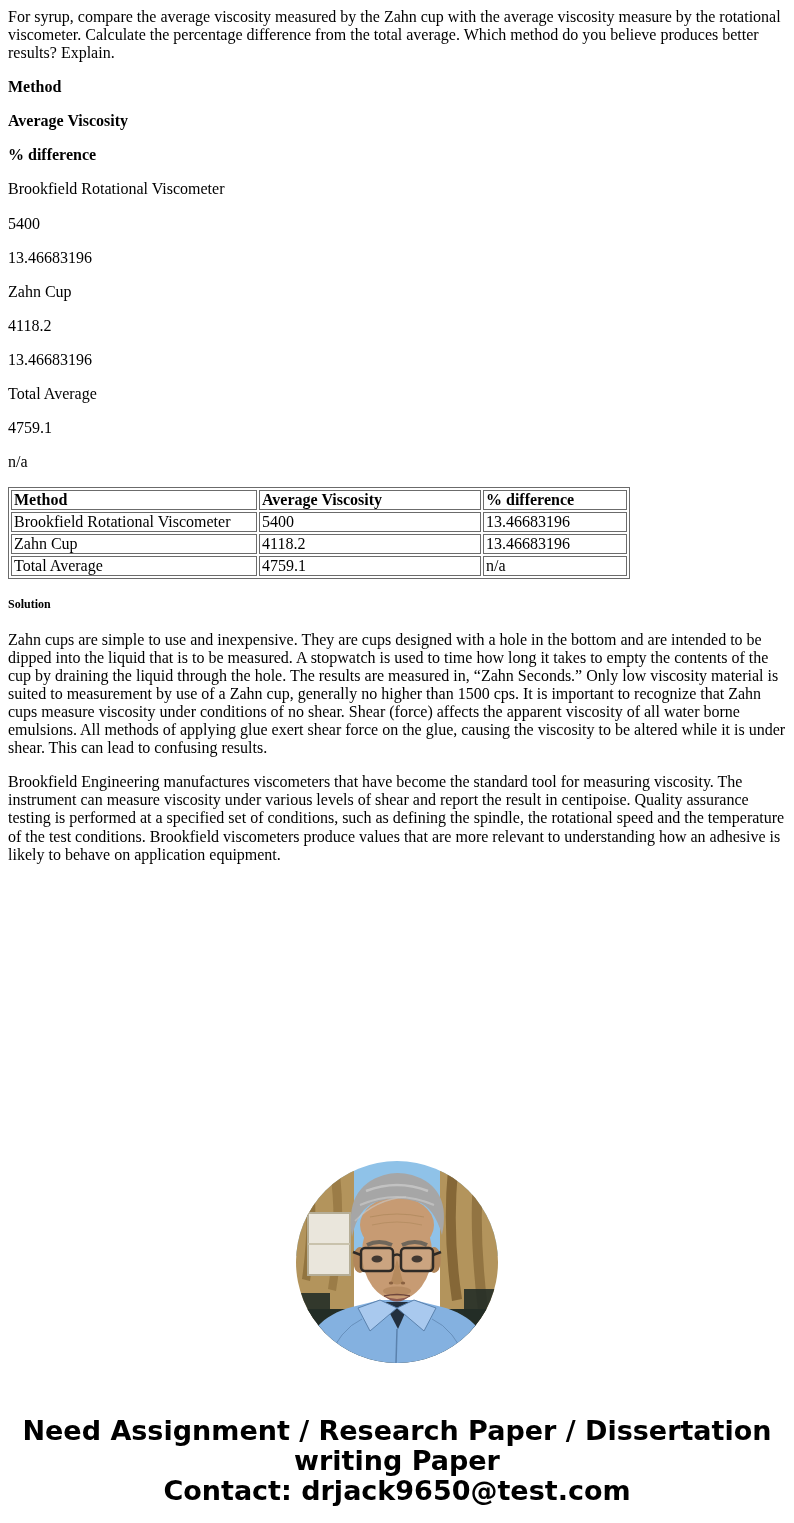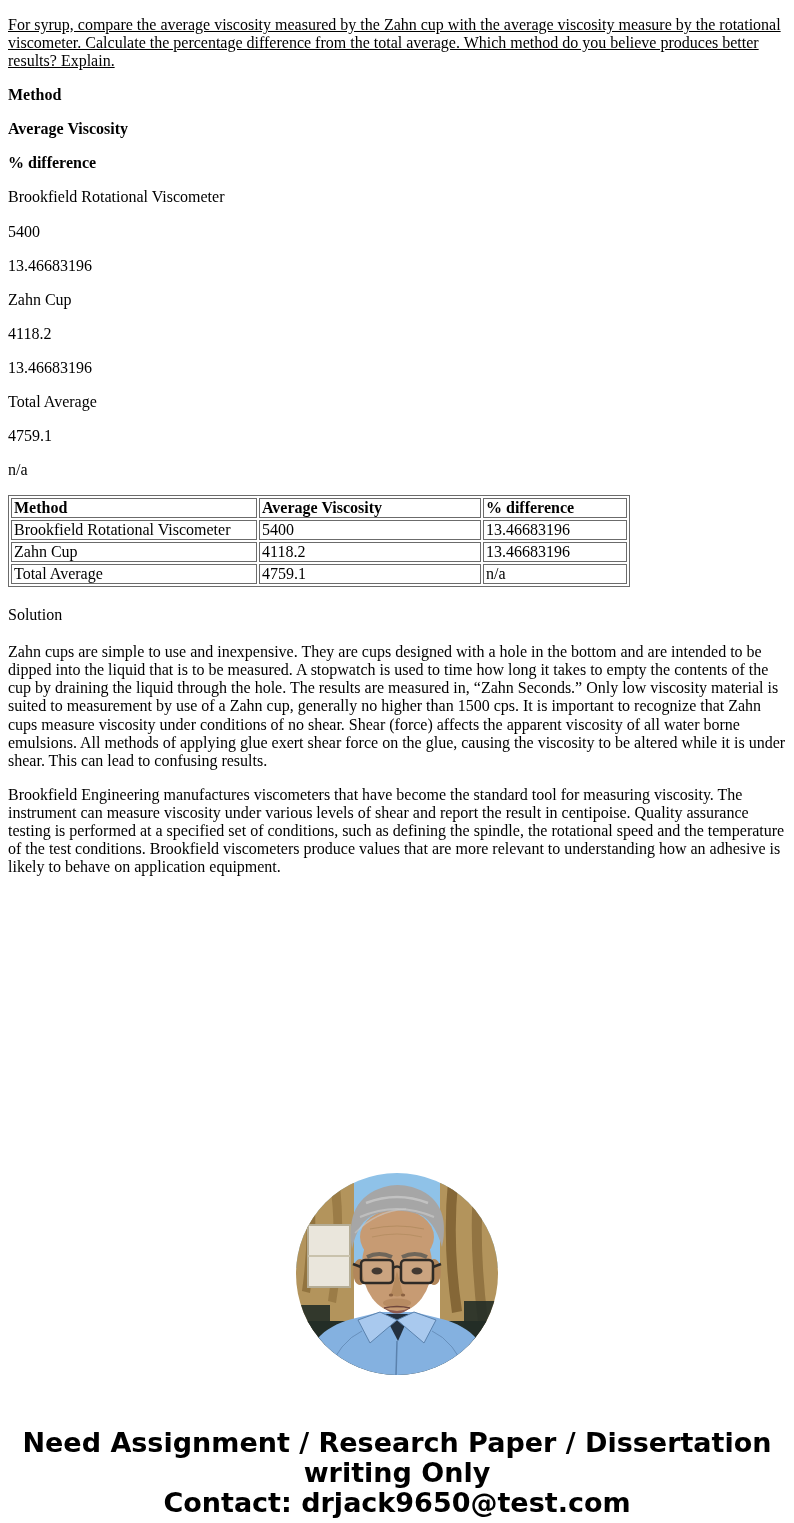--- a/index.html
+++ b/index.html
@@ -6,21 +6,21 @@
   body {
     margin:0;
     padding:8px 8px 27px 8px;
     width:778px;
     font-family:"Liberation Serif","DejaVu Serif",serif;
     font-size:16px;
     line-height:1.13;
     color:#000;
   }
   .para { margin:16px 0; }
-  .para.first { margin-top:8px;text-decoration:underline; }
+  .para.first { margin-top:0; }
   .para.bold { font-weight:bold; }
 
   table.results {
     table-layout:fixed;
     width:622px;
     border-collapse:separate;
     border-spacing:2px;
     border:1px solid #6b6b6b;
     margin:16px 0 0 0;
   }
@@ -33,22 +33,22 @@
     overflow:hidden;
     white-space:nowrap;
     box-sizing:border-box;
   }
   table.results th { font-weight:bold; }
   col.c1 { width:246px; }
   col.c2 { width:222px; }
   col.c3 { width:144px; }
 
   h3.solution {
-    font-size:16px;
-    font-weight:normal;
+    font-size:12px;
+    font-weight:bold;
     margin:19px 0;
   }
 
   .spacer { height:281px; }
 
   .avatar-wrap {
     width:202px;
     height:202px;
     margin:0 auto;
   }
@@ -196,17 +196,17 @@
         <ellipse cx="101" cy="130" rx="14" ry="4.5" fill="#a87c52" opacity="0.5"></ellipse>
 
         <path d="M88,135 Q101,141 114,135 Q101,146 88,135 Z" fill="#8d5a50"></path>
         <path d="M88,135 Q101,132 114,135" stroke="#6e463c" stroke-width="1.4" fill="none"></path>
       </g>
     </svg>
   </div>
 
   <div class="footer">
     <div class="footer-line">Need Assignment / Research Paper / Dissertation</div>
-    <div class="footer-line">writing Only</div>
+    <div class="footer-line">writing Paper</div>
     <div class="footer-line">Contact: drjack9650@test.com</div>
   </div>
 
 </div>
 
 </body></html>

